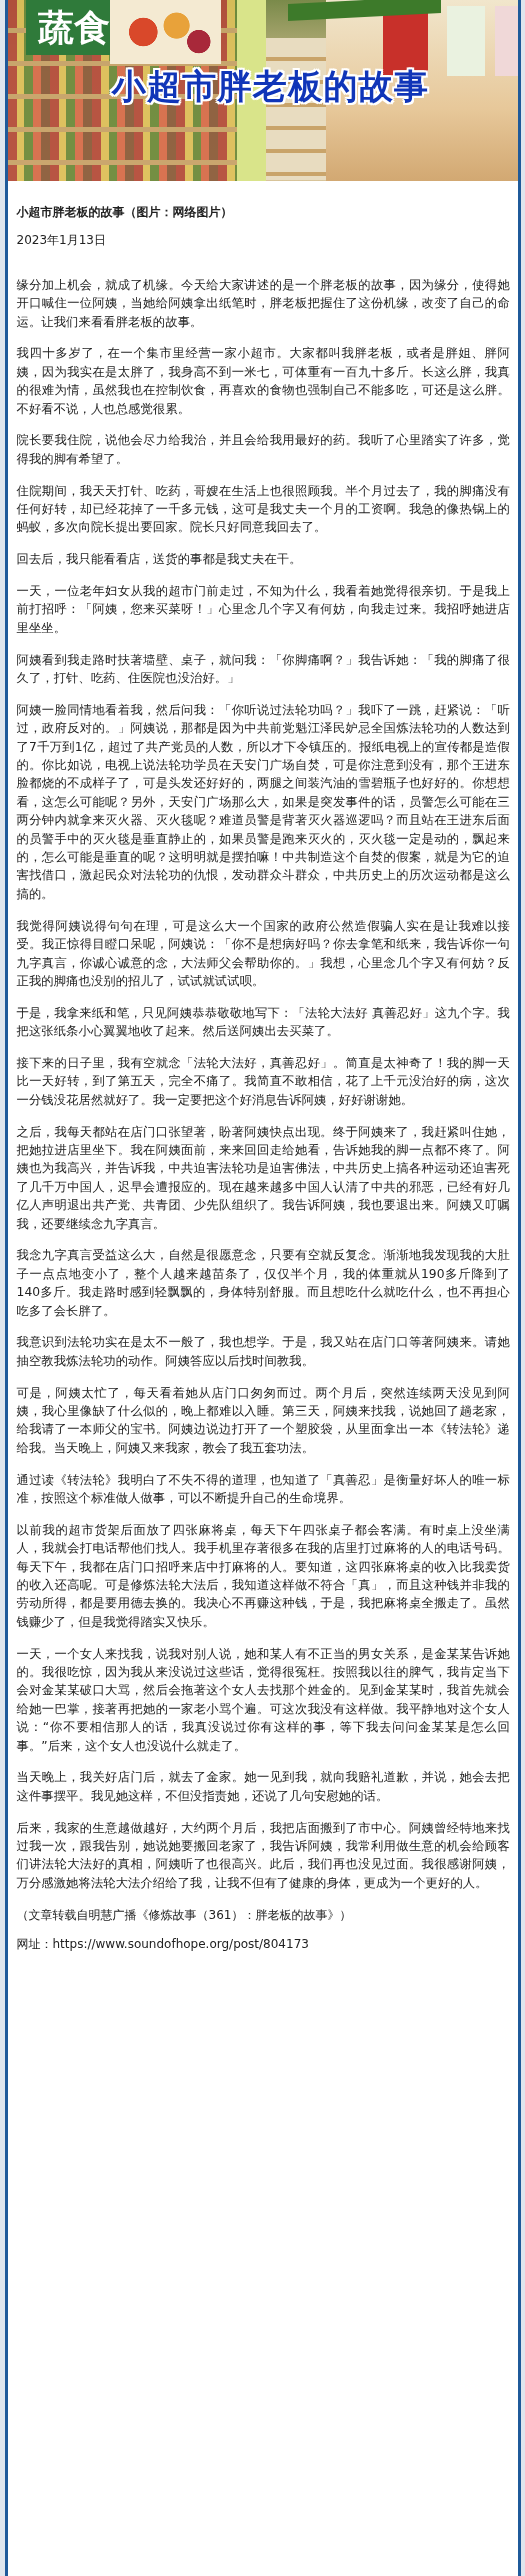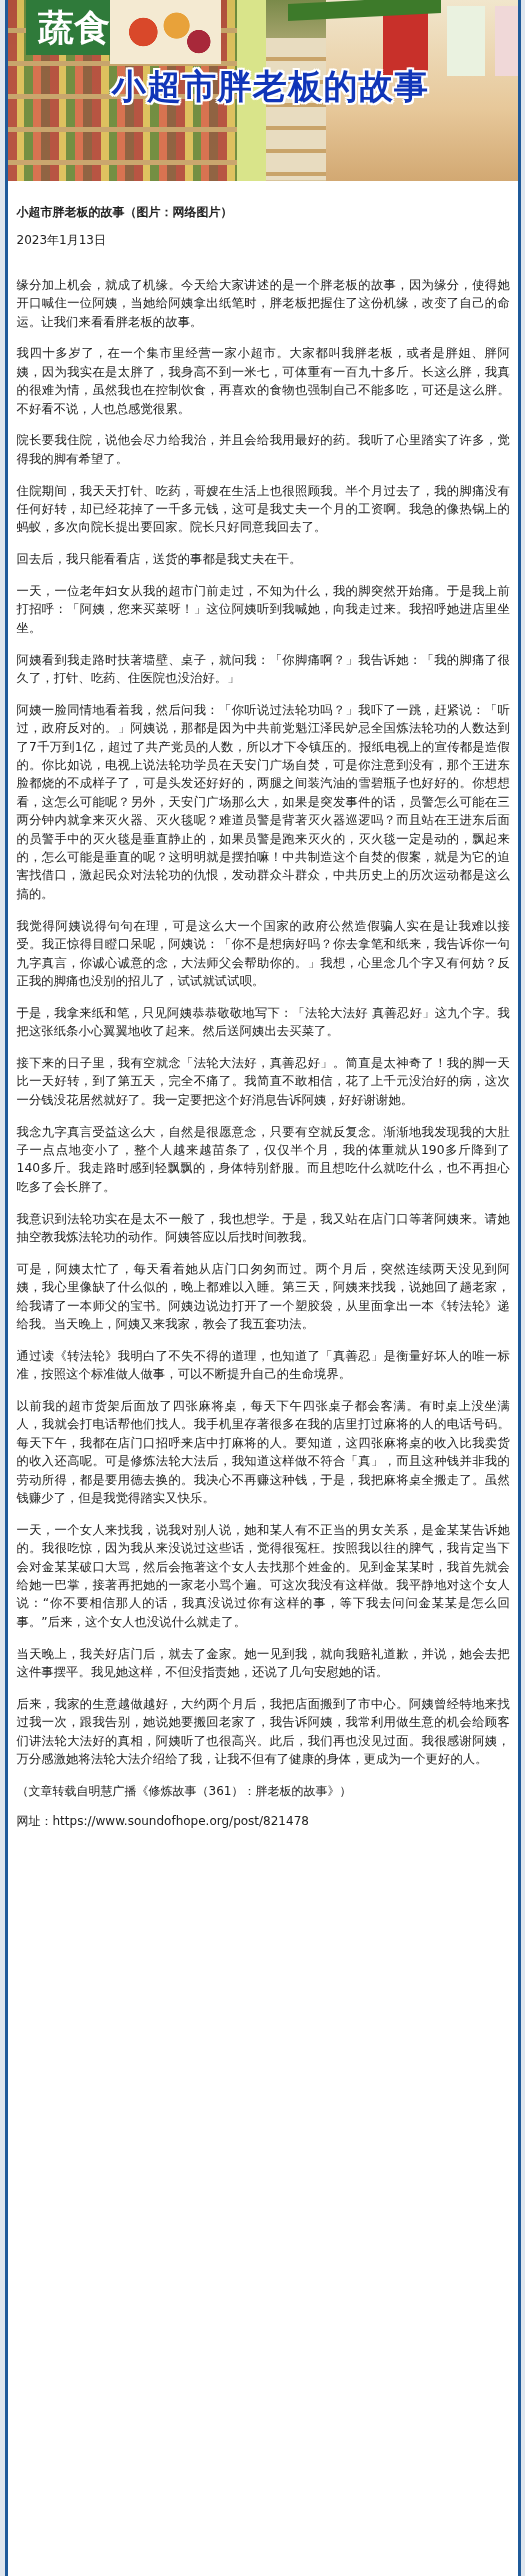--- a/index.html
+++ b/index.html
@@ -133,34 +133,35 @@
 
   <div class="content">
     <div class="article-title">小超市胖老板的故事（图片：网络图片）</div>
     <div class="article-date">2023年1月13日</div>
 
     <p class="para">缘分加上机会，就成了机缘。今天给大家讲述的是一个胖老板的故事，因为缘分，使得她开口喊住一位阿姨，当她给阿姨拿出纸笔时，胖老板把握住了这份机缘，改变了自己的命运。让我们来看看胖老板的故事。</p>
     <p class="para">我四十多岁了，在一个集市里经营一家小超市。大家都叫我胖老板，或者是胖姐、胖阿姨，因为我实在是太胖了，我身高不到一米七，可体重有一百九十多斤。长这么胖，我真的很难为情，虽然我也在控制饮食，再喜欢的食物也强制自己不能多吃，可还是这么胖。不好看不说，人也总感觉很累。</p>
     <p class="para">院长要我住院，说他会尽力给我治，并且会给我用最好的药。我听了心里踏实了许多，觉得我的脚有希望了。</p>
     <p class="para">住院期间，我天天打针、吃药，哥嫂在生活上也很照顾我。半个月过去了，我的脚痛没有任何好转，却已经花掉了一千多元钱，这可是我丈夫一个月的工资啊。我急的像热锅上的蚂蚁，多次向院长提出要回家。院长只好同意我回去了。</p>
     <p class="para">回去后，我只能看看店，送货的事都是我丈夫在干。</p>
-    <p class="para">一天，一位老年妇女从我的超市门前走过，不知为什么，我的脚突然开始痛。于是我上前打招呼：「阿姨，您来买菜呀！」这位阿姨听到我喊她，向我走过来。我招呼她进店里坐坐。</p>
+    <p class="para">一天，一位老年妇女从我的超市门前走过，不知为什么，我看着她觉得很亲切。于是我上前打招呼：「阿姨，您来买菜呀！」心里念几个字又有何妨，向我走过来。我招呼她进店里坐坐。</p>
     <p class="para">阿姨看到我走路时扶著墙壁、桌子，就问我：「你脚痛啊？」我告诉她：「我的脚痛了很久了，打针、吃药、住医院也没治好。」</p>
     <p class="para">阿姨一脸同情地看着我，然后问我：「你听说过法轮功吗？」我吓了一跳，赶紧说：「听过，政府反对的。」阿姨说，那都是因为中共前党魁江泽民妒忌全国炼法轮功的人数达到了7千万到1亿，超过了共产党员的人数，所以才下令镇压的。报纸电视上的宣传都是造假的。你比如说，电视上说法轮功学员在天安门广场自焚，可是你注意到没有，那个王进东脸都烧的不成样子了，可是头发还好好的，两腿之间装汽油的雪碧瓶子也好好的。你想想看，这怎么可能呢？另外，天安门广场那么大，如果是突发事件的话，员警怎么可能在三两分钟内就拿来灭火器、灭火毯呢？难道员警是背著灭火器巡逻吗？而且站在王进东后面的员警手中的灭火毯是垂直静止的，如果员警是跑来灭火的，灭火毯一定是动的，飘起来的，怎么可能是垂直的呢？这明明就是摆拍嘛！中共制造这个自焚的假案，就是为它的迫害找借口，激起民众对法轮功的仇恨，发动群众斗群众，中共历史上的历次运动都是这么搞的。</p>
     <p class="para">我觉得阿姨说得句句在理，可是这么大一个国家的政府公然造假骗人实在是让我难以接受。我正惊得目瞪口呆呢，阿姨说：「你不是想病好吗？你去拿笔和纸来，我告诉你一句九字真言，你诚心诚意的念，大法师父会帮助你的。」我想，心里念几个字又有何妨？反正我的脚痛也没别的招儿了，试试就试试呗。</p>
     <p class="para">于是，我拿来纸和笔，只见阿姨恭恭敬敬地写下：「法轮大法好 真善忍好」这九个字。我把这张纸条小心翼翼地收了起来。然后送阿姨出去买菜了。</p>
     <p class="para">接下来的日子里，我有空就念「法轮大法好，真善忍好」。简直是太神奇了！我的脚一天比一天好转，到了第五天，完全不痛了。我简直不敢相信，花了上千元没治好的病，这次一分钱没花居然就好了。我一定要把这个好消息告诉阿姨，好好谢谢她。</p>
+    <p class="para">之后，我每天都站在店门口张望著，盼著阿姨快点出现。终于阿姨来了，我赶紧叫住她，把她拉进店里坐下。我在阿姨面前，来来回回走给她看，告诉她我的脚一点都不疼了。阿姨也为我高兴，并告诉我，中共迫害法轮功是迫害佛法，中共历史上搞各种运动还迫害死了几千万中国人，迟早会遭报应的。现在越来越多中国人认清了中共的邪恶，已经有好几亿人声明退出共产党、共青团、少先队组织了。我告诉阿姨，我也要退出来。阿姨又叮嘱我，还要继续念九字真言。</p>
     <p class="para">我念九字真言受益这么大，自然是很愿意念，只要有空就反复念。渐渐地我发现我的大肚子一点点地变小了，整个人越来越苗条了，仅仅半个月，我的体重就从190多斤降到了140多斤。我走路时感到轻飘飘的，身体特别舒服。而且想吃什么就吃什么，也不再担心吃多了会长胖了。</p>
     <p class="para">我意识到法轮功实在是太不一般了，我也想学。于是，我又站在店门口等著阿姨来。请她抽空教我炼法轮功的动作。阿姨答应以后找时间教我。</p>
     <p class="para">可是，阿姨太忙了，每天看着她从店门口匆匆而过。两个月后，突然连续两天没见到阿姨，我心里像缺了什么似的，晚上都难以入睡。第三天，阿姨来找我，说她回了趟老家，给我请了一本师父的宝书。阿姨边说边打开了一个塑胶袋，从里面拿出一本《转法轮》递给我。当天晚上，阿姨又来我家，教会了我五套功法。</p>
     <p class="para">通过读《转法轮》我明白了不失不得的道理，也知道了「真善忍」是衡量好坏人的唯一标准，按照这个标准做人做事，可以不断提升自己的生命境界。</p>
     <p class="para">以前我的超市货架后面放了四张麻将桌，每天下午四张桌子都会客满。有时桌上没坐满人，我就会打电话帮他们找人。我手机里存著很多在我的店里打过麻将的人的电话号码。每天下午，我都在店门口招呼来店中打麻将的人。要知道，这四张麻将桌的收入比我卖货的收入还高呢。可是修炼法轮大法后，我知道这样做不符合「真」，而且这种钱并非我的劳动所得，都是要用德去换的。我决心不再赚这种钱，于是，我把麻将桌全搬走了。虽然钱赚少了，但是我觉得踏实又快乐。</p>
     <p class="para">一天，一个女人来找我，说我对别人说，她和某人有不正当的男女关系，是金某某告诉她的。我很吃惊，因为我从来没说过这些话，觉得很冤枉。按照我以往的脾气，我肯定当下会对金某某破口大骂，然后会拖著这个女人去找那个姓金的。见到金某某时，我首先就会给她一巴掌，接著再把她的一家老小骂个遍。可这次我没有这样做。我平静地对这个女人说：“你不要相信那人的话，我真没说过你有这样的事，等下我去问问金某某是怎么回事。”后来，这个女人也没说什么就走了。</p>
     <p class="para">当天晚上，我关好店门后，就去了金家。她一见到我，就向我赔礼道歉，并说，她会去把这件事摆平。我见她这样，不但没指责她，还说了几句安慰她的话。</p>
     <p class="para">后来，我家的生意越做越好，大约两个月后，我把店面搬到了市中心。阿姨曾经特地来找过我一次，跟我告别，她说她要搬回老家了，我告诉阿姨，我常利用做生意的机会给顾客们讲法轮大法好的真相，阿姨听了也很高兴。此后，我们再也没见过面。我很感谢阿姨，万分感激她将法轮大法介绍给了我，让我不但有了健康的身体，更成为一个更好的人。</p>
 
     <div class="source">（文章转载自明慧广播《修炼故事（361）：胖老板的故事》）</div>
     <div class="url-line">
-      <span>网址：</span><span>https://www.soundofhope.org/post/821478</span>
+      <span>网址：</span><span>https://www.soundofhope.org/post/804173</span>
     </div>
   </div>
 </div>
 
 
 </body></html>

